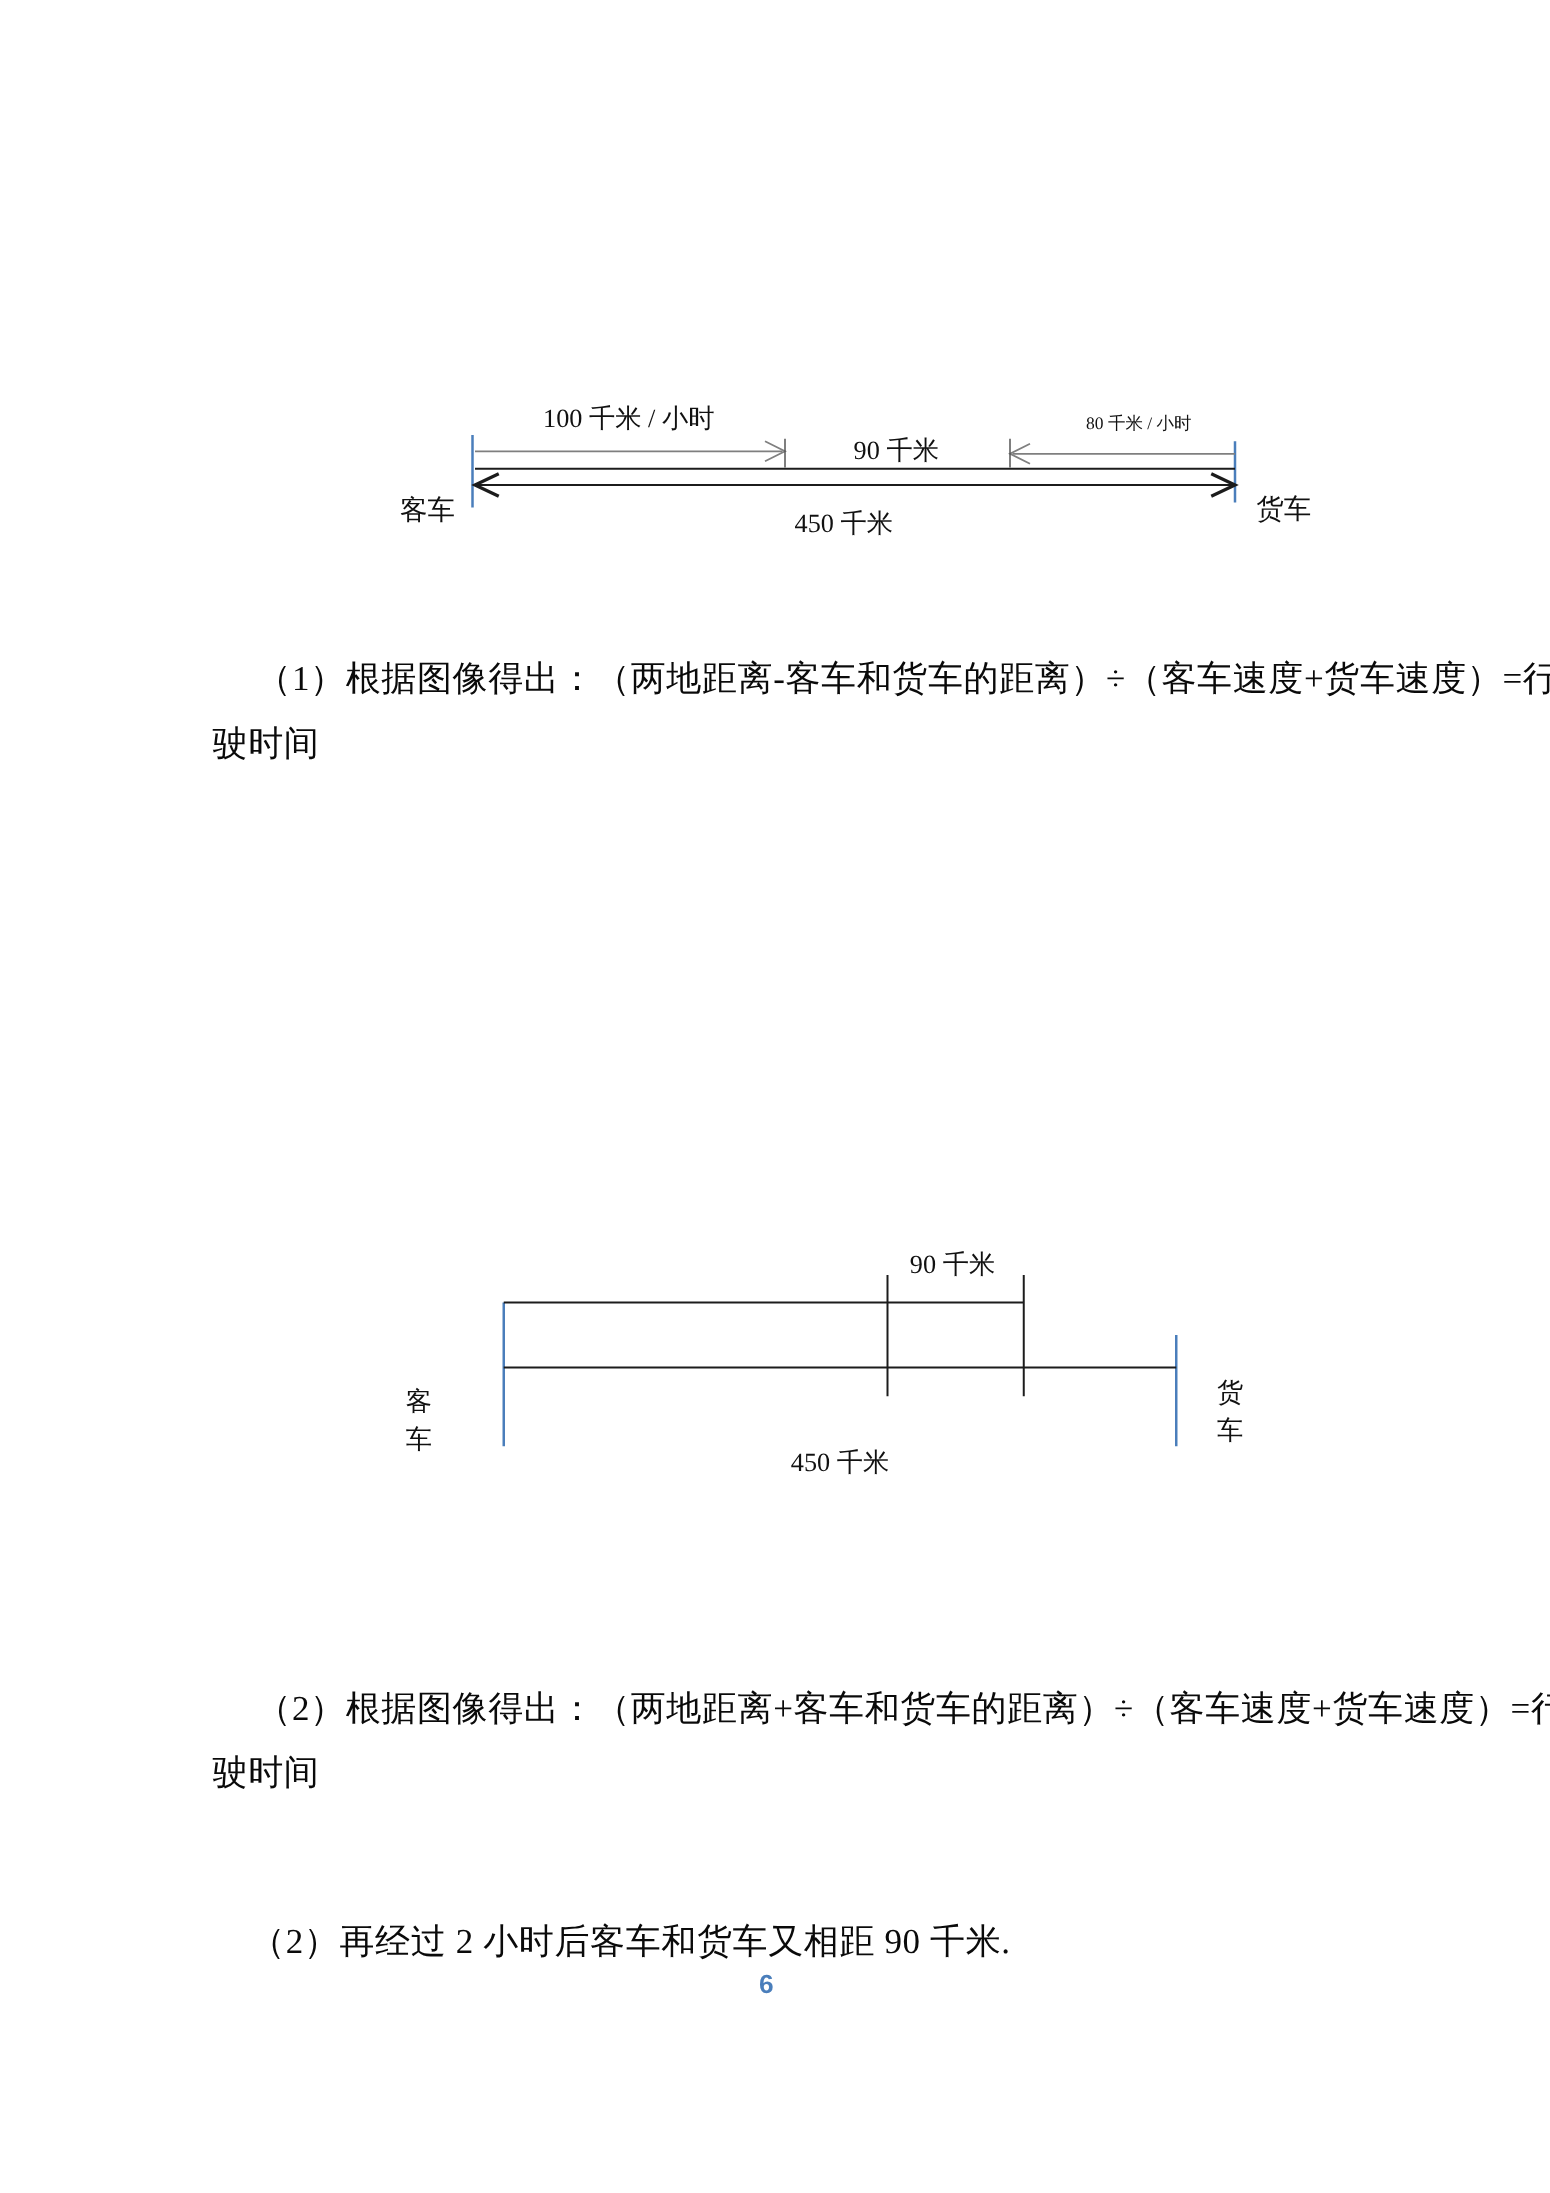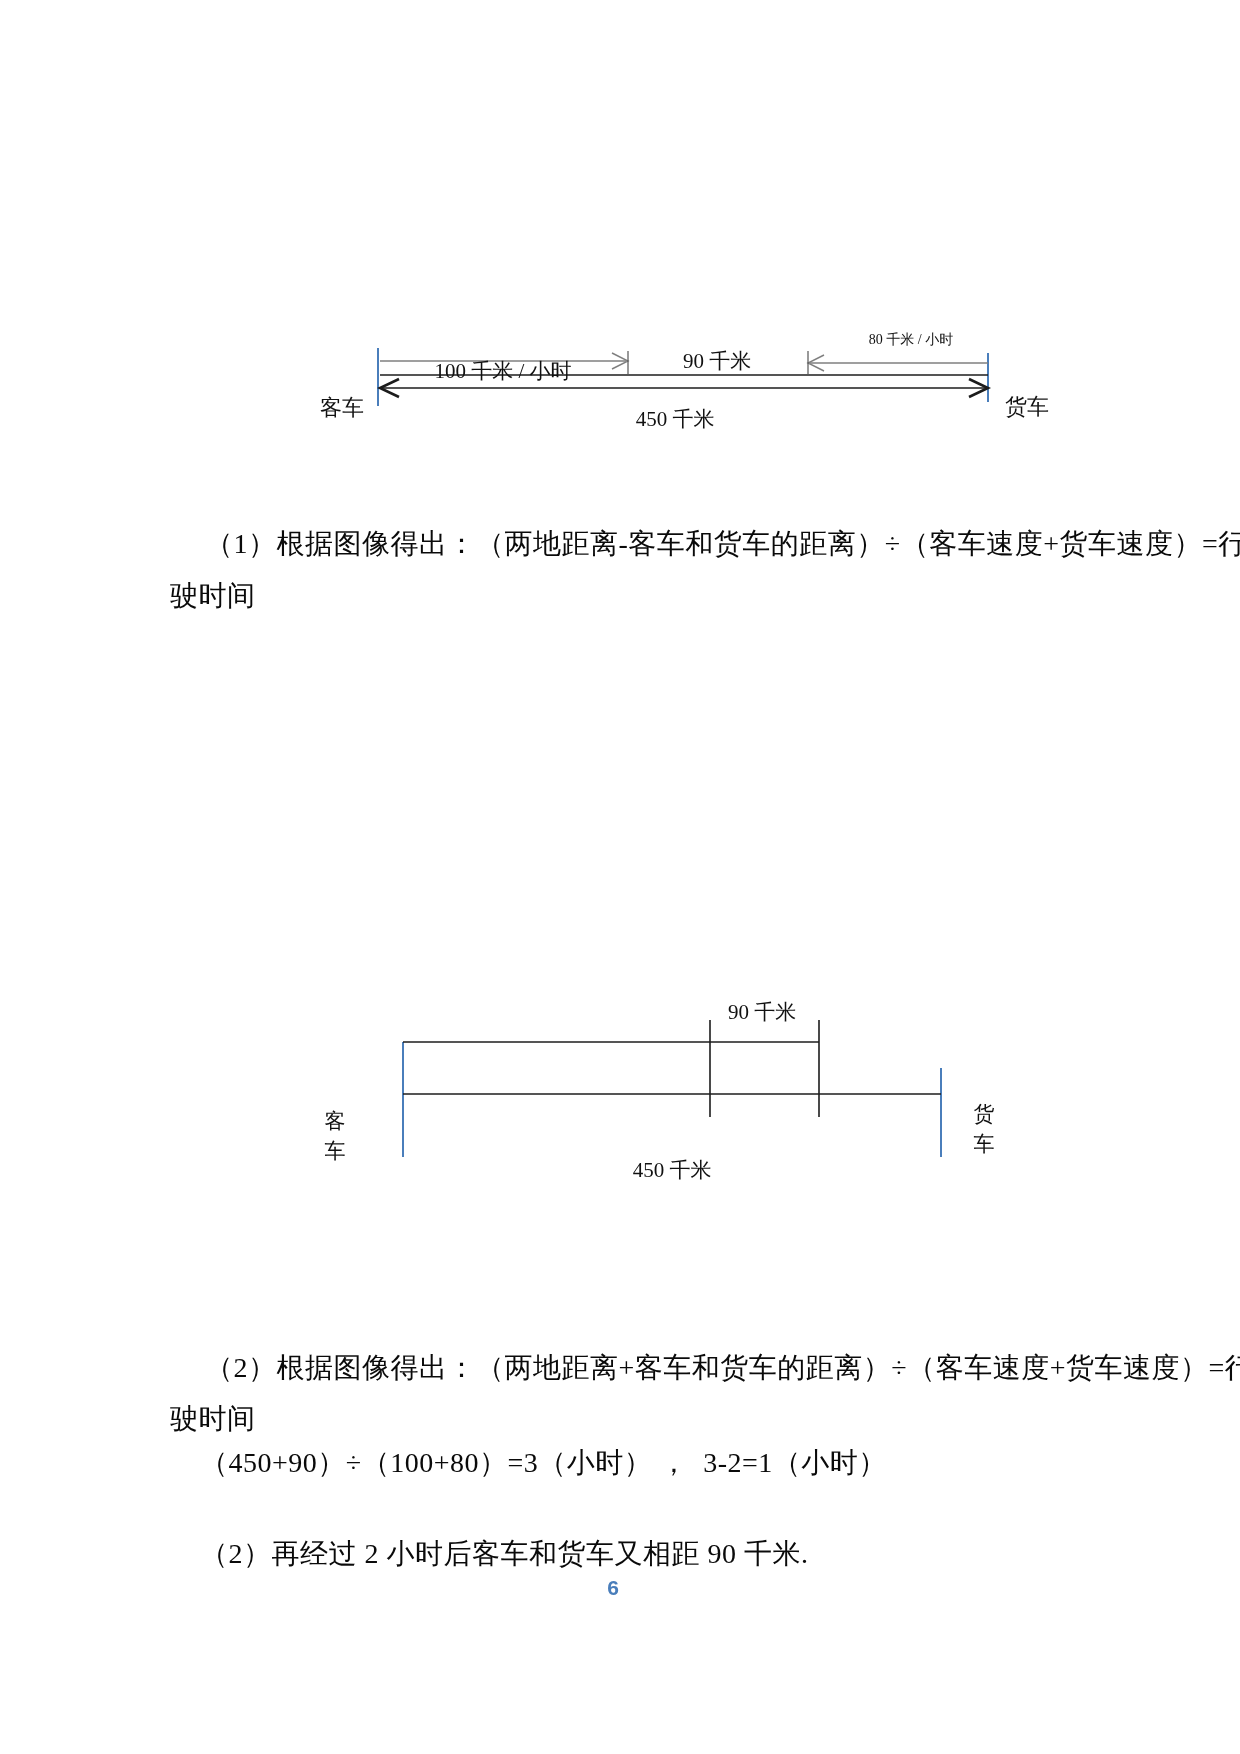--- a/index.html
+++ b/index.html
@@ -76,21 +76,21 @@
     <polyline class="openhead" points="524,35 508,43 524,51"></polyline>
     <line x1="508" y1="31" x2="508" y2="54" stroke="#555" stroke-width="1.2"></line>
 
     <line class="ln-black" x1="80" y1="55" x2="688" y2="55"></line>
 
     <line class="ln-black" x1="82" y1="68" x2="686" y2="68"></line>
     <polyline class="arrowhead" points="99,59 80,68 99,77"></polyline>
     <polyline class="arrowhead" points="669,59 688,68 669,77"></polyline>
   </svg>
 
-  <div class="label" style="left:503px; top:335px; font-size:21px;margin-top:36px;">100 千米 / 小时</div>
+  <div class="label" style="left:503px; top:335px; font-size:21px;">100 千米 / 小时</div>
   <div class="label" style="left:911px; top:340px; font-size:14px;">80 千米 / 小时</div>
   <div class="label" style="left:717px; top:361px; font-size:21px;">90 千米</div>
   <div class="label" style="left:342px; top:408px; font-size:22px;">客车</div>
   <div class="label" style="left:1027px; top:407px; font-size:22px;">货车</div>
   <div class="label" style="left:675px; top:419px; font-size:21px;">450 千米</div>
 
   <div class="text-line" style="left:205px; top:528px;">（1）根据图像得出：（两地距离-客车和货车的距离）÷（客车速度+货车速度）=行</div>
   <div class="text-line" style="left:170px; top:580px;">驶时间</div>
 
   <svg class="abs" style="left:320px; top:990px;" width="700" height="200">
@@ -107,18 +107,17 @@
     <line class="ln-black" x1="499" y1="30" x2="499" y2="127"></line>
   </svg>
 
   <div class="label" style="left:762px; top:1012px; font-size:21px;">90 千米</div>
   <div class="stacked" style="left:335px; top:1106px;">客车</div>
   <div class="stacked" style="left:984px; top:1099px;">货车</div>
   <div class="label" style="left:672px; top:1170px; font-size:21px;">450 千米</div>
 
   <div class="text-line" style="left:205px; top:1352px;">（2）根据图像得出：（两地距离+客车和货车的距离）÷（客车速度+货车速度）=行</div>
   <div class="text-line" style="left:170px; top:1403px;">驶时间</div>
-  <div class="text-line" style="left:200px; top:1447px;">（450+90）÷（100+80）=3（小时） ，  3-2=1（小时）</div>
   <div class="text-line" style="left:200px; top:1538px;">（2）再经过 2 小时后客车和货车又相距 90 千米.</div>
 
   <div class="page-number">6</div>
 
 </div>
 
 </body></html>

